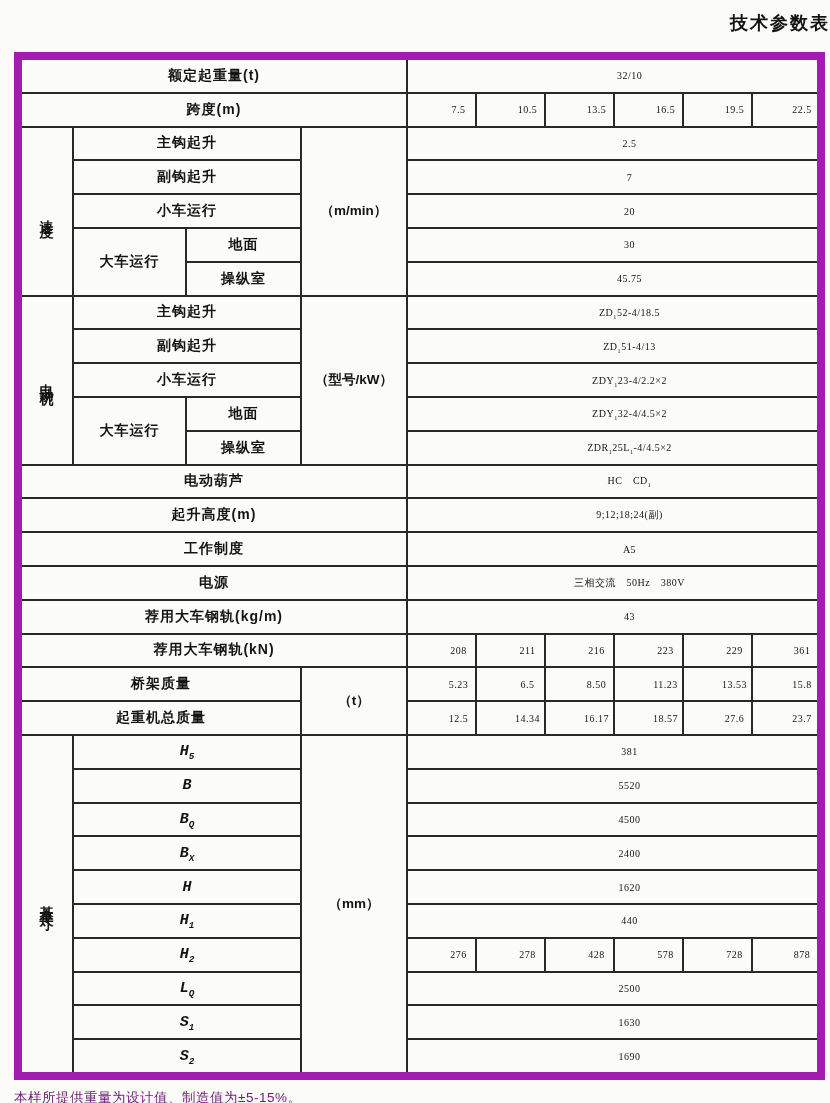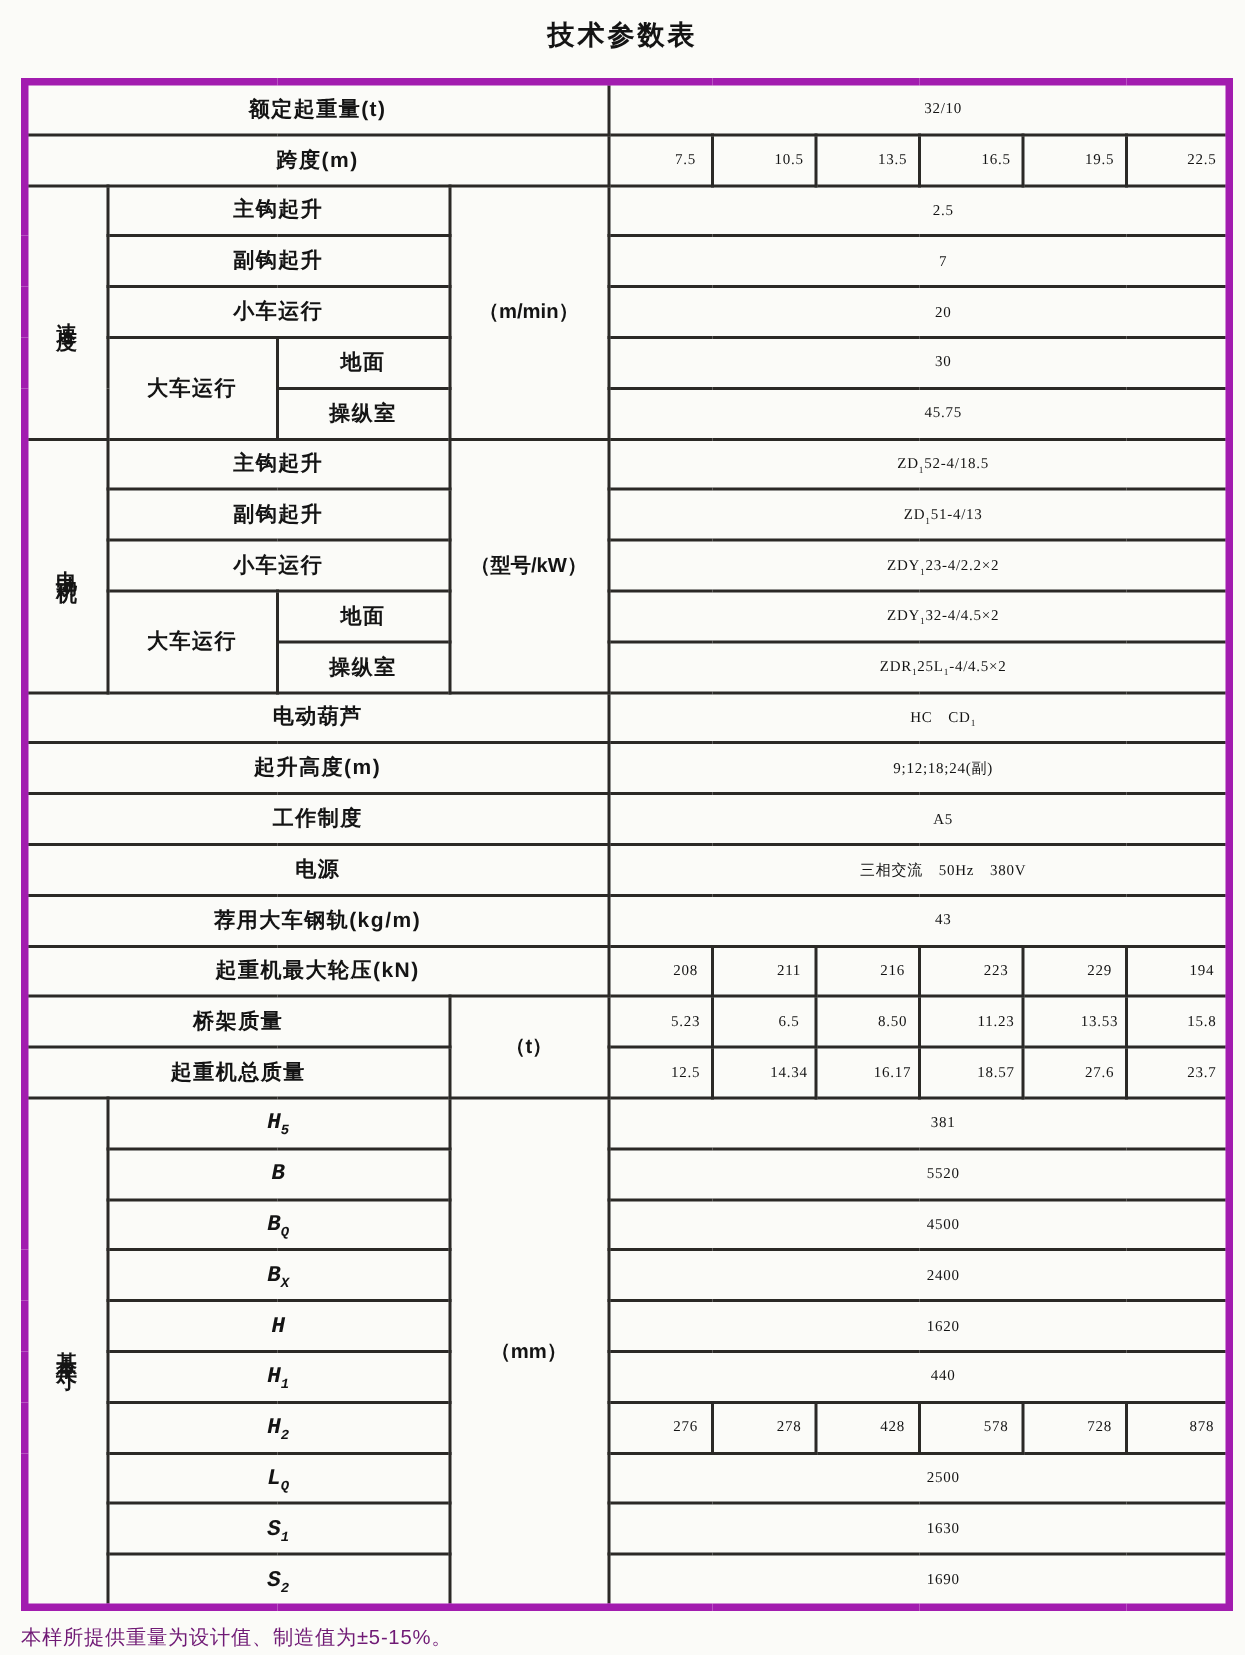--- a/index.html
+++ b/index.html
@@ -4,32 +4,32 @@
 <style>
   html,body{margin:0;padding:0;}
   body{
     width:830px;height:1103px;
     background:#fbfbf8;
     color:#141414;
     font-family:"Liberation Sans",sans-serif;
     position:relative;
   }
   .page-title{
-    text-align:center;
+    text-align:right;
     font-weight:bold;
     font-size:18px;
     letter-spacing:2px;
     padding-top:11px;
   }
   table.spec{
     border-collapse:collapse;
     table-layout:fixed;
     width:803px;
     margin:17px 0 0 14px;
-    border:5px solid #a21caf;
+    border:8px solid #a21caf;
   }
   td{
     border:2px solid #2b2926;
     height:31.8px;
     text-align:center;
     vertical-align:middle;
     padding:0 2px;
     overflow:hidden;
   }
   .lbl{font-weight:bold;font-size:14px;letter-spacing:1px;}
@@ -165,27 +165,27 @@
       <tr>
         <td colspan="4" class="lbl">电源</td>
         <td colspan="6" class="val">三相交流　50Hz　380V</td>
       </tr>
       <tr>
         <td colspan="4" class="lbl">荐用大车钢轨(kg/m)</td>
         <td colspan="6" class="val">43</td>
       </tr>
 
       <tr>
-        <td colspan="4" class="lbl">起重机最大轮压(kN)</td>
+        <td colspan="4" class="lbl">荐用大车钢轨(kN)</td>
         <td class="val">208</td>
         <td class="val">211</td>
         <td class="val">216</td>
         <td class="val">223</td>
         <td class="val">229</td>
-        <td class="val">194</td>
+        <td class="val">361</td>
       </tr>
 
       <tr>
         <td colspan="3" class="lbl">桥架质量</td>
         <td rowspan="2" class="unit">（t）</td>
         <td class="val">5.23</td>
         <td class="val">6.5</td>
         <td class="val">8.50</td>
         <td class="val">11.23</td>
         <td class="val">13.53</td>

